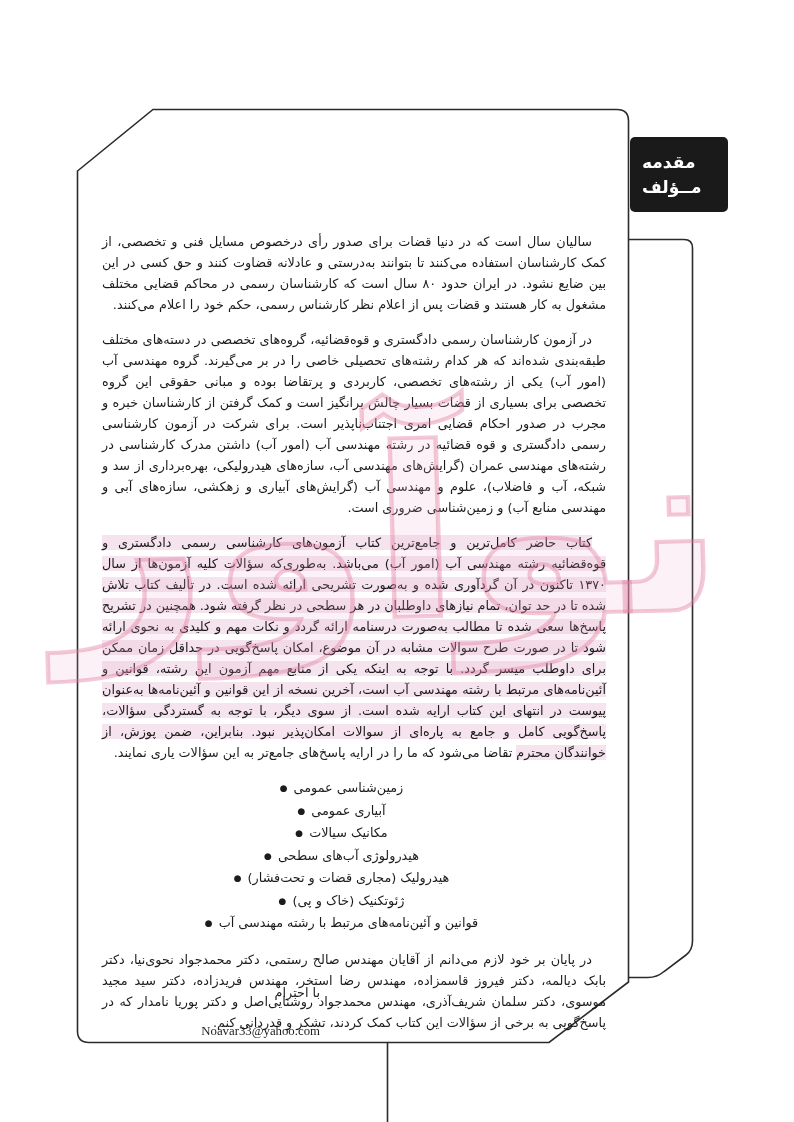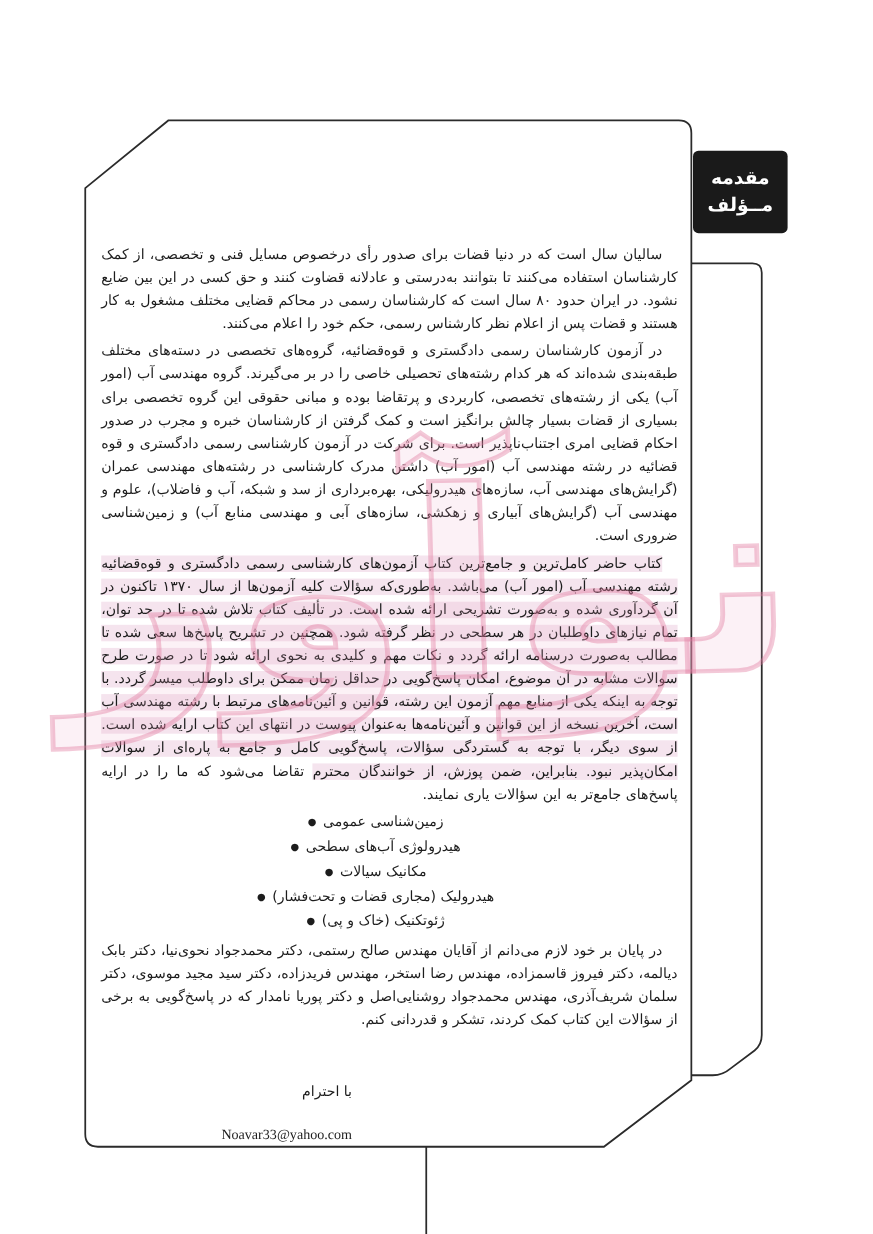--- a/index.html
+++ b/index.html
@@ -6,30 +6,30 @@
   body{
     width:794px;height:1122px;position:relative;background:#ffffff;
     font-family:"DejaVu Sans","Liberation Sans",sans-serif;
     color:#1c1c1c;overflow:hidden;
   }
   .layer{position:absolute;left:0;top:0;}
   
   .tab{
     position:absolute;left:630px;top:137px;width:86px;height:75px;
     background:#1a1a1a;color:#ffffff;border-radius:5px;z-index:3;
-    display:flex;flex-direction:column;align-items:center;justify-content:center;
-    direction:rtl;font-weight:bold;font-size:17px;line-height:25px;
+    display:flex;flex-direction:column;align-items:flex-end;justify-content:center;
+    direction:rtl;font-weight:bold;font-size:17px;line-height:25px;padding-left:12px;
   }
   
   .content{
     position:absolute;left:88px;top:217px;width:532px;z-index:3;
     direction:rtl;text-align:justify;
     font-size:12.8px;line-height:21px;
   }
-  .content p{margin:4px;text-indent:14px;}
+  .content p{margin:14px;text-indent:14px;}
   .hl{background:#f5e4ee;}
   
   .src-list{margin:0 25px 0 0;}
   .src-item{direction:rtl;text-align:center;line-height:21.5px;text-indent:0;}
   .src-item .blt{font-size:9px;margin-right:6px;vertical-align:1px;}
   
   .signature{
     position:absolute;left:100px;top:962px;width:220px;z-index:3;
     font-size:12.8px;line-height:22px;
   }
@@ -61,24 +61,26 @@
   <span>مــؤلف</span>
 </div>
 
 <div class="content">
   <p>سالیان سال است که در دنیا قضات برای صدور رأی درخصوص مسایل فنی و تخصصی، از کمک کارشناسان استفاده می‌کنند تا بتوانند به‌درستی و عادلانه قضاوت کنند و حق کسی در این بین ضایع نشود. در ایران حدود ۸۰ سال است که کارشناسان رسمی در محاکم قضایی مختلف مشغول به کار هستند و قضات پس از اعلام نظر کارشناس رسمی، حکم خود را اعلام می‌کنند.</p>
   <p>در آزمون کارشناسان رسمی دادگستری و قوه‌قضائیه، گروه‌های تخصصی در دسته‌های مختلف طبقه‌بندی شده‌اند که هر کدام رشته‌های تحصیلی خاصی را در بر می‌گیرند. گروه مهندسی آب (امور آب) یکی از رشته‌های تخصصی، کاربردی و پرتقاضا بوده و مبانی حقوقی این گروه تخصصی برای بسیاری از قضات بسیار چالش برانگیز است و کمک گرفتن از کارشناسان خبره و مجرب در صدور احکام قضایی امری اجتناب‌ناپذیر است. برای شرکت در آزمون کارشناسی رسمی دادگستری و قوه قضائیه در رشته مهندسی آب (امور آب) داشتن مدرک کارشناسی در رشته‌های مهندسی عمران (گرایش‌های مهندسی آب، سازه‌های هیدرولیکی، بهره‌برداری از سد و شبکه، آب و فاضلاب)، علوم و مهندسی آب (گرایش‌های آبیاری و زهکشی، سازه‌های آبی و مهندسی منابع آب) و زمین‌شناسی ضروری است.</p>
   <p><span class="hl">کتاب حاضر کامل‌ترین و جامع‌ترین کتاب آزمون‌های کارشناسی رسمی دادگستری و قوه‌قضائیه رشته مهندسی آب (امور آب) می‌باشد. به‌طوری‌که سؤالات کلیه آزمون‌ها از سال ۱۳۷۰ تاکنون در آن گردآوری شده و به‌صورت تشریحی ارائه شده است. در تألیف کتاب تلاش شده تا در حد توان، تمام نیازهای داوطلبان در هر سطحی در نظر گرفته شود. همچنین در تشریح پاسخ‌ها سعی شده تا مطالب به‌صورت درسنامه ارائه گردد و نکات مهم و کلیدی به نحوی ارائه شود تا در صورت طرح سوالات مشابه در آن موضوع، امکان پاسخ‌گویی در حداقل زمان ممکن برای داوطلب میسر گردد. با توجه به اینکه یکی از منابع مهم آزمون این رشته، قوانین و آئین‌نامه‌های مرتبط با رشته مهندسی آب است، آخرین نسخه از این قوانین و آئین‌نامه‌ها به‌عنوان پیوست در انتهای این کتاب ارایه شده است. از سوی دیگر، با توجه به گستردگی سؤالات، پاسخ‌گویی کامل و جامع به پاره‌ای از سوالات امکان‌پذیر نبود. بنابراین، ضمن پوزش، از خوانندگان محترم</span><span> تقاضا می‌شود که ما را در ارایه پاسخ‌های جامع‌تر به این سؤالات یاری نمایند.</span></p>
 
   <div class="src-list">
     <div class="src-item"><span>زمین‌شناسی عمومی</span><span class="blt">●</span></div>
+    <div class="src-item"><span>آبیاری عمومی</span><span class="blt">●</span></div>
+    <div class="src-item"><span>مکانیک سیالات</span><span class="blt">●</span></div>
     <div class="src-item"><span>هیدرولوژی آب‌های سطحی</span><span class="blt">●</span></div>
-    <div class="src-item"><span>مکانیک سیالات</span><span class="blt">●</span></div>
     <div class="src-item"><span>هیدرولیک (مجاری قضات و تحت‌فشار)</span><span class="blt">●</span></div>
     <div class="src-item"><span>ژئوتکنیک (خاک و پی)</span><span class="blt">●</span></div>
+    <div class="src-item"><span>قوانین و آئین‌نامه‌های مرتبط با رشته مهندسی آب</span><span class="blt">●</span></div>
   </div>
 
   <p>در پایان بر خود لازم می‌دانم از آقایان مهندس صالح رستمی، دکتر محمدجواد نحوی‌نیا، دکتر بابک دیالمه، دکتر فیروز قاسمزاده، مهندس رضا استخر، مهندس فریدزاده، دکتر سید مجید موسوی، دکتر سلمان شریف‌آذری، مهندس محمدجواد روشنایی‌اصل و دکتر پوریا نامدار که در پاسخ‌گویی به برخی از سؤالات این کتاب کمک کردند، تشکر و قدردانی کنم.</p>
 </div>
 
 <div class="signature">
   <div class="fa">با احترام</div>
   <div class="ltr">Noavar33@yahoo.com</div>
 </div>
 

